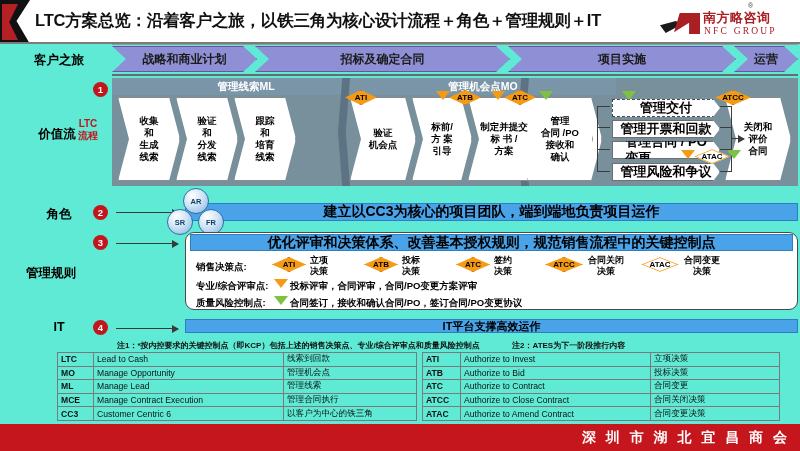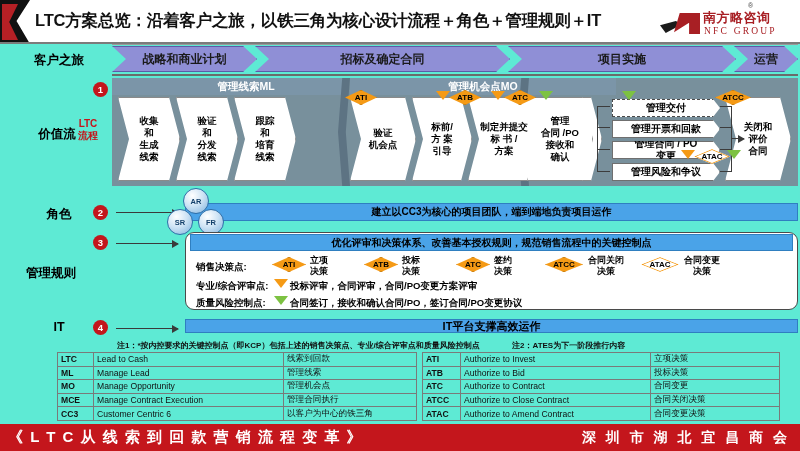--- a/index.html
+++ b/index.html
@@ -54,21 +54,21 @@
   .vs-divider { position:absolute; top:0; width:12px; height:108px; background:#5d7383;
             clip-path: polygon(35% 0, 100% 0, 65% 50%, 100% 100%, 35% 100%, 0 50%); }
 
   .chev { position:absolute; background:#fff; border:1px solid #8a8a8a;
           clip-path: polygon(0 0, calc(100% - 11px) 0, 100% 50%, calc(100% - 11px) 100%, 0 100%, 11px 50%);
           display:flex; align-items:center; justify-content:center; text-align:center;
           font-size:9.5px; font-weight:bold; line-height:1.25; color:#000; }
 
   .subbox { position:absolute; background:#fff; border:1px solid #6f6f6f;
             display:flex; align-items:center; justify-content:center;
-            font-size:10px; font-weight:bold; color:#000; text-align:center; line-height:1.2;
+            font-size:13px; font-weight:bold; color:#000; text-align:left; line-height:1.2;
             clip-path: polygon(0 0, calc(100% - 7px) 0, 100% 50%, calc(100% - 7px) 100%, 0 100%); }
   .subbox.dashed { border:1px dashed #4a4a4a; }
 
   .brace { position:absolute; border:1.2px solid #3c3c3c; }
 
   
   .dia { position:absolute; background:#f59a15; border:1px solid #c47a0d; color:#000;
          font-size:8px; font-weight:bold; display:flex; align-items:center; justify-content:center;
          transform: skewX(0deg);
          clip-path: polygon(50% 0, 100% 50%, 50% 100%, 0 50%); }
@@ -82,21 +82,21 @@
 
   
   .cc3 { position:absolute; }
   .circ { position:absolute; width:26px; height:26px; border-radius:50%;
           background: radial-gradient(circle at 35% 28%, #ffffff 0%, #cfe4f5 45%, #7fb2dd 100%);
           border:1.5px solid #2f6fa8; font-size:7.5px; font-weight:bold; color:#14406b;
           display:flex; align-items:center; justify-content:center; }
 
   
   .bluebar { position:absolute; background:#4aa3e8; border:1px solid #2f7fc0; color:#000;
-             font-size:10px; font-weight:bold; display:flex; align-items:center; justify-content:center; }
+             font-size:14px; font-weight:bold; display:flex; align-items:center; justify-content:center; }
   .arrow-in { position:absolute; height:1.4px; background:#3a3a3a; }
   .arrow-in:after { content:""; position:absolute; right:-1px; top:-3.2px;
              border-left:7px solid #3a3a3a; border-top:4px solid transparent; border-bottom:4px solid transparent; }
 
   
   .panel { position:absolute; left:185px; top:232px; width:613px; height:78px;
            border:1.4px solid #4a4a4a; border-radius:9px; background:#fff; }
   .rule-label { position:absolute; font-size:9.5px; font-weight:bold; color:#000; white-space:nowrap; }
   .rule-txt { position:absolute; font-size:9.5px; font-weight:bold; color:#000; white-space:nowrap; }
   .dp-label { position:absolute; font-size:9px; font-weight:bold; text-align:center; line-height:1.25; white-space:nowrap; }
@@ -342,30 +342,30 @@
   <div class="note" style="left:512px; top:340px;">注2：ATES为下一阶段推行内容</div>
 
   <table class="gl" style="left:57px; top:352px; width:360px;">
     <tbody>
       <tr>
           <td class="k" style="width:36px">LTC</td>
           <td style="width:190px">Lead to Cash</td>
           <td>线索到回款</td>
         </tr>
       <tr>
+          <td class="k">MO</td>
+          <td>Manage Opportunity</td>
+          <td>管理机会点</td>
+        </tr>
+      <tr>
           <td class="k">ML</td>
           <td>Manage Lead</td>
           <td>管理线索</td>
         </tr>
       <tr>
-          <td class="k">MO</td>
-          <td>Manage Opportunity</td>
-          <td>管理机会点</td>
-        </tr>
-      <tr>
           <td class="k">MCE</td>
           <td>Manage Contract Execution</td>
           <td>管理合同执行</td>
         </tr>
       <tr>
           <td class="k">CC3</td>
           <td>Customer Centric 6</td>
           <td>以客户为中心的铁三角</td>
         </tr>
     </tbody>
@@ -395,17 +395,16 @@
         </tr>
       <tr>
           <td class="k">ATAC</td>
           <td>Authorize to Amend Contract</td>
           <td>合同变更决策</td>
         </tr>
     </tbody>
   </table>
 
   <div class="foot">
-    <div class="foot-l">《 L T C 从 线 索 到 回 款 营 销 流 程 变 革 》</div>
     <div class="foot-r">深 圳 市 湖 北 宜 昌 商 会</div>
   </div>
 
 </div>
 
 </body></html>

